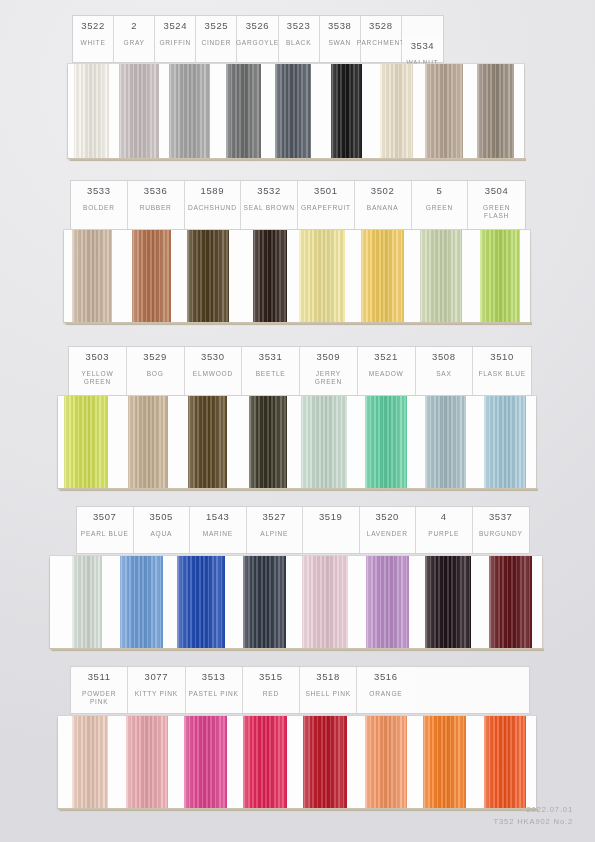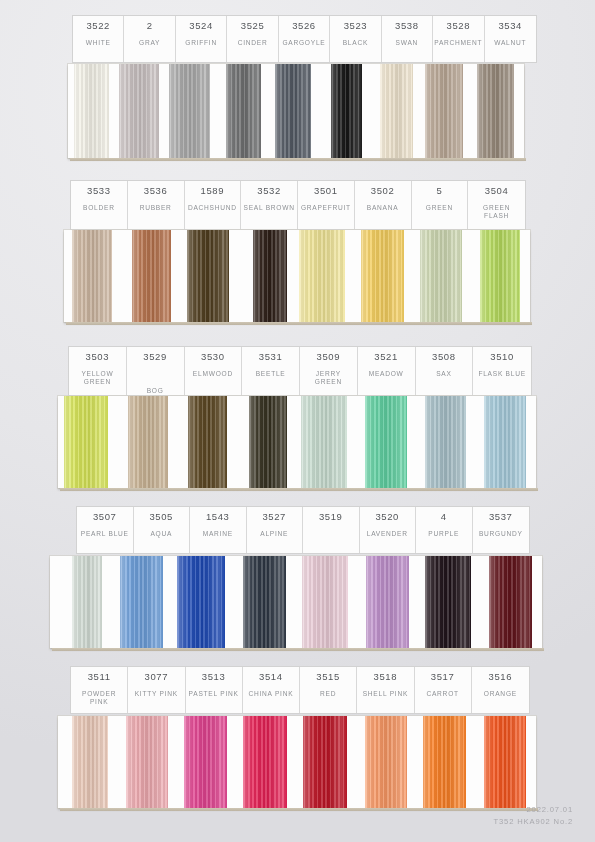--- a/index.html
+++ b/index.html
@@ -86,21 +86,21 @@
     text-align:right;color:#a9a9ae;
     font-size:7.6px;letter-spacing:.85px;line-height:12px;
   }
 </style>
 </head>
 <body>
 
 <div id="bg-gradient"></div>
 
 <div id="sheet">
-    <div class="label-table" style="left: 72px; top: 15px; width: 465px; height: 48px;">
+    <div class="label-table" style="left: 72px; top: 15px; width: 372px; height: 48px;">
       <div class="label-cell" style="width: 11.1111%;">
         <div class="lc-code">3522</div>
         <div class="lc-name">WHITE</div>
       </div>
       <div class="label-cell" style="width: 11.1111%;">
         <div class="lc-code">2</div>
         <div class="lc-name">GRAY</div>
       </div>
       <div class="label-cell" style="width: 11.1111%;">
         <div class="lc-code">3524</div>
@@ -119,21 +119,21 @@
         <div class="lc-name">BLACK</div>
       </div>
       <div class="label-cell" style="width: 11.1111%;">
         <div class="lc-code">3538</div>
         <div class="lc-name">SWAN</div>
       </div>
       <div class="label-cell" style="width: 11.1111%;">
         <div class="lc-code">3528</div>
         <div class="lc-name">PARCHMENT</div>
       </div>
-      <div class="label-cell" style="width: 11.1111%;">
+      <div class="label-cell" style="width: 11.1111%; margin-top: 20px;">
         <div class="lc-code">3534</div>
         <div class="lc-name">WALNUT</div>
       </div>
     </div>
     <div class="ribbon-card" style="left: 68px; top: 64px; width: 456px; height: 94px;">
       <div class="ribbon-slot" style="width: 50.6667px;">
         <div class="ribbon" style="left: 6px; width: 34.6667px; background: rgb(243, 241, 231);"></div>
       </div>
       <div class="ribbon-slot" style="width: 50.6667px;">
         <div class="ribbon" style="left: 0px; width: 40.6667px; background: rgb(200, 192, 192);"></div>
@@ -220,21 +220,21 @@
       <div class="ribbon-slot" style="width: 58.25px;">
         <div class="ribbon" style="left: 8px; width: 40.25px; background: rgb(181, 218, 92);"></div>
       </div>
     </div>
     <div class="label-table" style="left: 68px; top: 346px; width: 464px; height: 50px;">
       <div class="label-cell" style="width: 12.5%;">
         <div class="lc-code">3503</div>
         <div class="lc-name">YELLOW
 GREEN</div>
       </div>
-      <div class="label-cell" style="width: 12.5%; justify-content: space-between;">
+      <div class="label-cell" style="width: 12.5%;">
         <div class="lc-code">3529</div>
         <div class="lc-name">BOG</div>
       </div>
       <div class="label-cell" style="width: 12.5%;">
         <div class="lc-code">3530</div>
         <div class="lc-name">ELMWOOD</div>
       </div>
       <div class="label-cell" style="width: 12.5%;">
         <div class="lc-code">3531</div>
         <div class="lc-name">BEETLE</div>
@@ -351,34 +351,26 @@
       </div>
       <div class="label-cell" style="width: 12.5%;">
         <div class="lc-code">3077</div>
         <div class="lc-name">KITTY PINK</div>
       </div>
       <div class="label-cell" style="width: 12.5%;">
         <div class="lc-code">3513</div>
         <div class="lc-name">PASTEL PINK</div>
       </div>
       <div class="label-cell" style="width: 12.5%;">
-        <div class="lc-code">3514</div>
-        <div class="lc-name">CHINA PINK</div>
-      </div>
-      <div class="label-cell" style="width: 12.5%;">
         <div class="lc-code">3515</div>
         <div class="lc-name">RED</div>
       </div>
       <div class="label-cell" style="width: 12.5%;">
         <div class="lc-code">3518</div>
         <div class="lc-name">SHELL PINK</div>
-      </div>
-      <div class="label-cell" style="width: 12.5%;">
-        <div class="lc-code">3517</div>
-        <div class="lc-name">CARROT</div>
       </div>
       <div class="label-cell" style="width: 12.5%;">
         <div class="lc-code">3516</div>
         <div class="lc-name">ORANGE</div>
       </div>
     </div>
     <div class="ribbon-card" style="left: 58px; top: 716px; width: 478px; height: 92px;">
       <div class="ribbon-slot" style="width: 59.75px;">
         <div class="ribbon" style="left: 14px; width: 35.75px; background: rgb(232, 198, 181);"></div>
       </div>

